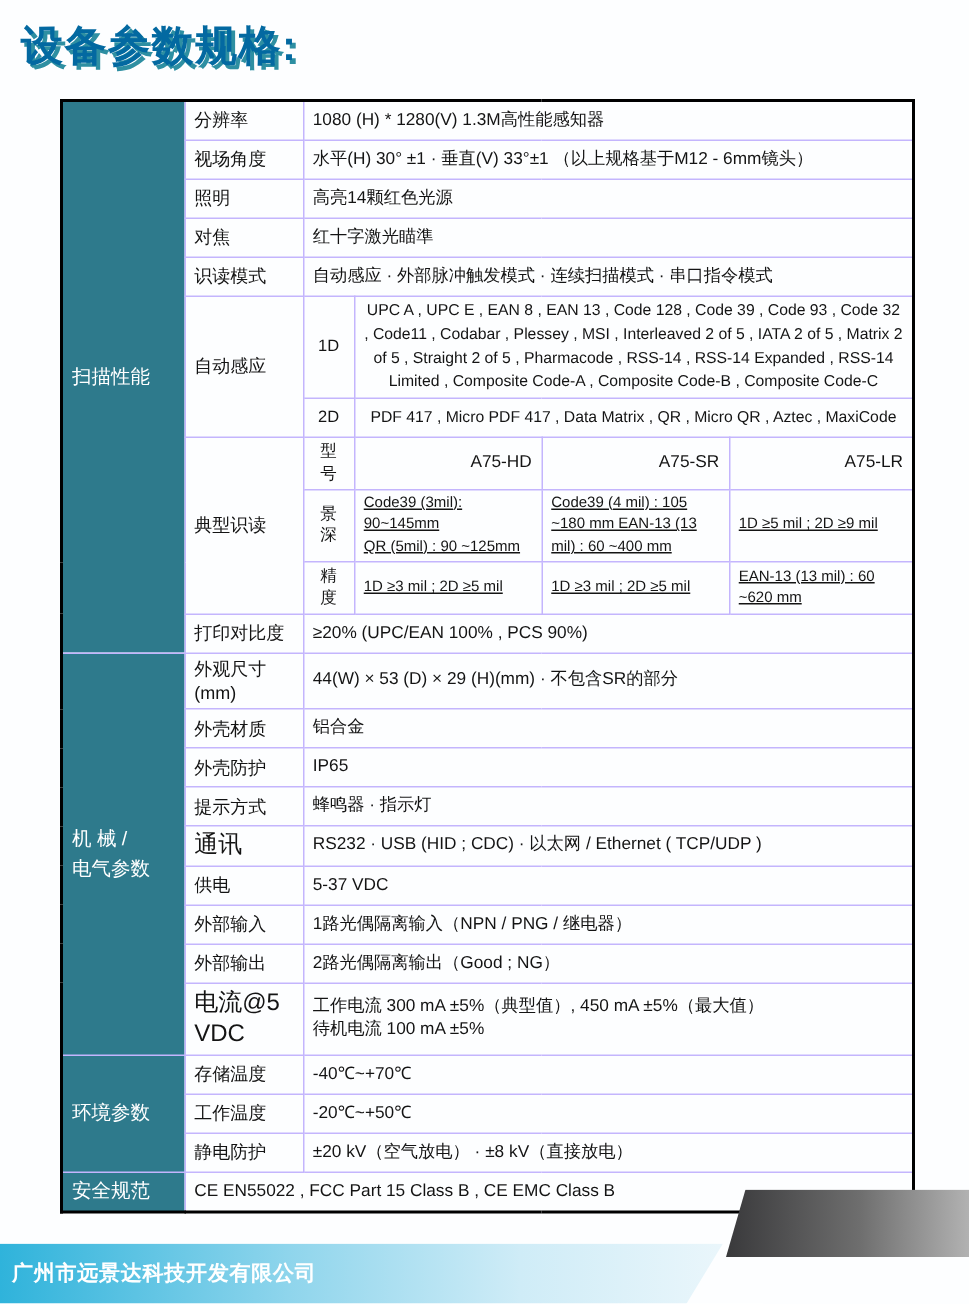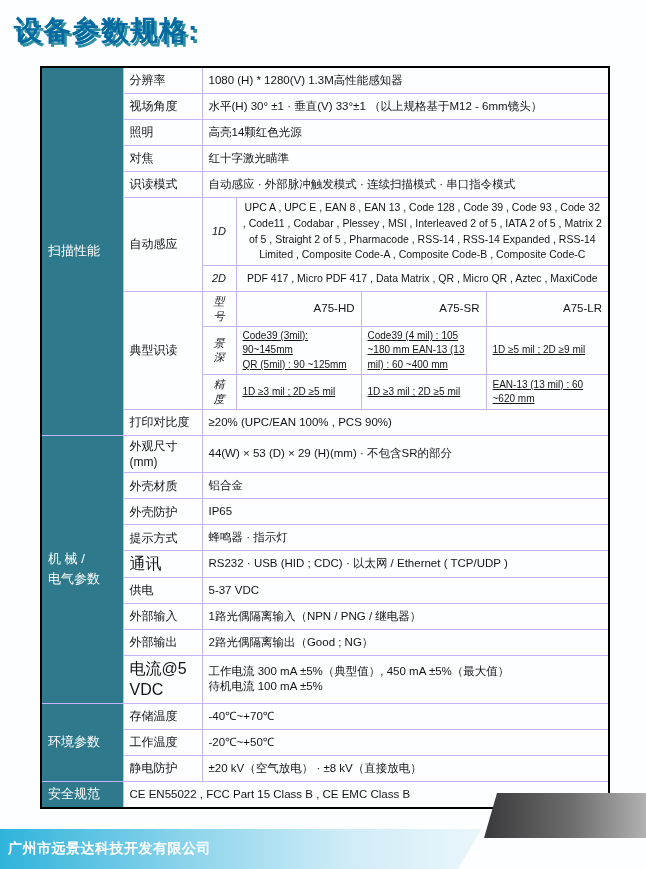--- a/index.html
+++ b/index.html
@@ -37,21 +37,21 @@
   td.group{
     background:#2E7A8C;
     color:#ffffff;
     font-size:13px;
     border:2px solid #000;
     white-space:pre-line;
     line-height:1.6;
   }
   td.label{ font-size:12px; white-space:nowrap; padding-left:5px;}
   td.label.big{ font-size:16px; }
-  td.sub{ text-align:center; font-size:11px; padding:2px 2px;font-style:italic; }
+  td.sub{ text-align:center; font-size:11px; padding:2px 2px; }
   td.model{ text-align:right; font-size:11.5px; }
   td.cell-s{ font-size:10px; line-height:1.45; padding:2px 5px;text-decoration:underline;}
   td.codes{ font-size:10.5px; line-height:1.5;text-align:center; }
   table.spec{ border:2px solid #000; }
   .footer-band{
     position:absolute;left:0;top:829px;
     width:482px;height:56px;
     background:linear-gradient(to right,#2FB3DB 0%,#8fd5ec 40%,#cfecf7 72%,#eaf6fb 100%);
     clip-path:polygon(0 0,100% 0,calc(100% - 34px) 100%,0 100%);
   }

